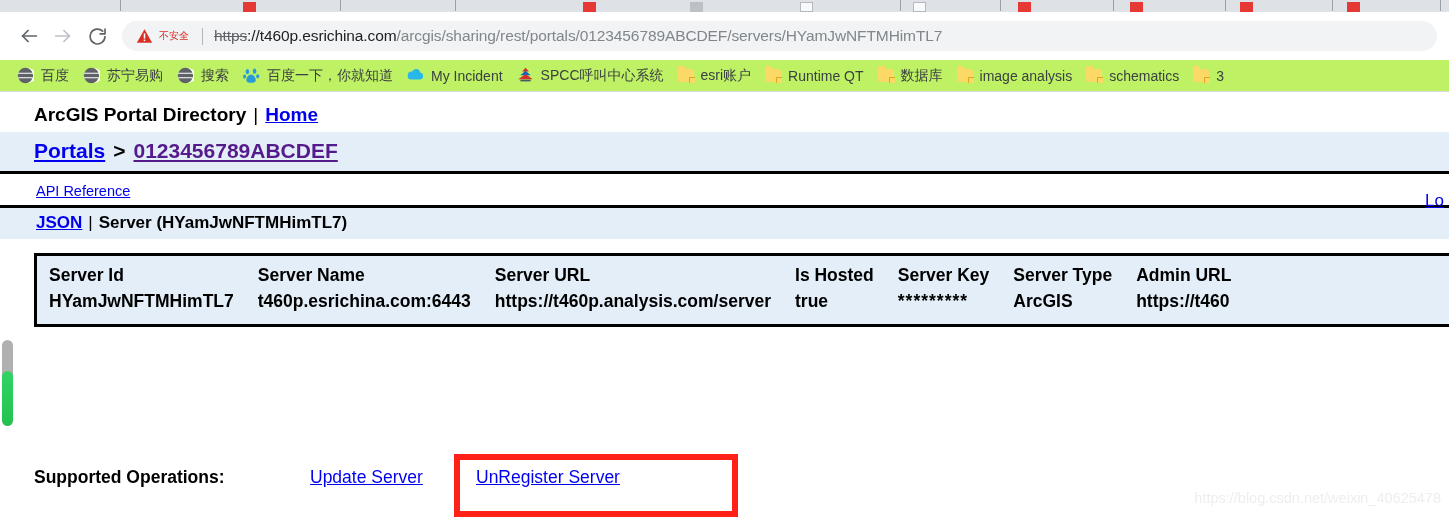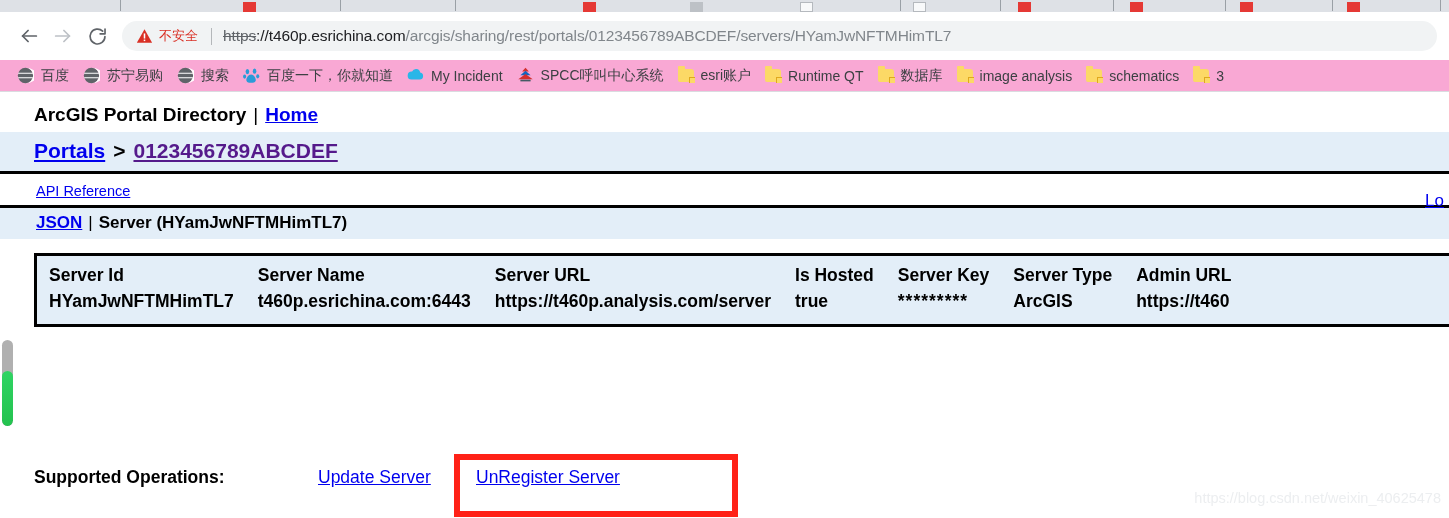--- a/index.html
+++ b/index.html
@@ -58,21 +58,21 @@
     min-width: 0;
   }
   #security-warning {
     display: flex; align-items: center;
     flex: 0 0 auto;
     margin-right: 2px;
   }
   #warn-tri { margin-right: 6px; display:block; }
   #not-secure-text {
     color: #d93025;
-    font-size: 13px;
+    font-size: 10px;
     white-space: nowrap;
   }
   #omni-divider {
     width: 1px; height: 17px;
     background: #b4b7ba;
     margin: 0 11px;
     flex: 0 0 auto;
   }
   #url-text {
     font-size: 15.5px;
@@ -82,21 +82,21 @@
     color: #202124;
     letter-spacing: -0.1px;
   }
   #url-scheme { color: #5f6368; text-decoration: line-through; text-align: right; }
   #url-host { color: #202124; }
   #url-path { color: #80868b; }
 
   
   #bookmarks-bar {
     height: 32px; width: 100%;
-    background: #f9a8d4;
+    background: #bef264;
     display: flex; align-items: center;
     padding: 0 10px;
     overflow: hidden;
     border-bottom: 1px solid #dadce0;
   }
   .bookmark {
     display: flex; align-items: center;
     height: 24px;
     padding: 0 7px;
     flex: 0 0 auto;
@@ -227,21 +227,21 @@
     display: flex;
     align-items: baseline;
   }
   #supported-ops .ops-label { margin-right: 33px; }
   #supported-ops a {
     font-weight: normal;
     font-size: 17.5px;
     color: #0000ee;
     text-decoration: underline;
   }
-  #op-update { position: absolute; left: 284px; top: 0; }
+  #op-update { position: absolute; left: 276px; top: 0; }
   #op-unregister { position: absolute; left: 442px; top: 0; }
 
   #highlight-box {
     position: absolute;
     left: 454px; top: 362px;
     width: 284px; height: 63px;
     border: 6px solid #ff2117;
     background: transparent;
     pointer-events: none;
   }

